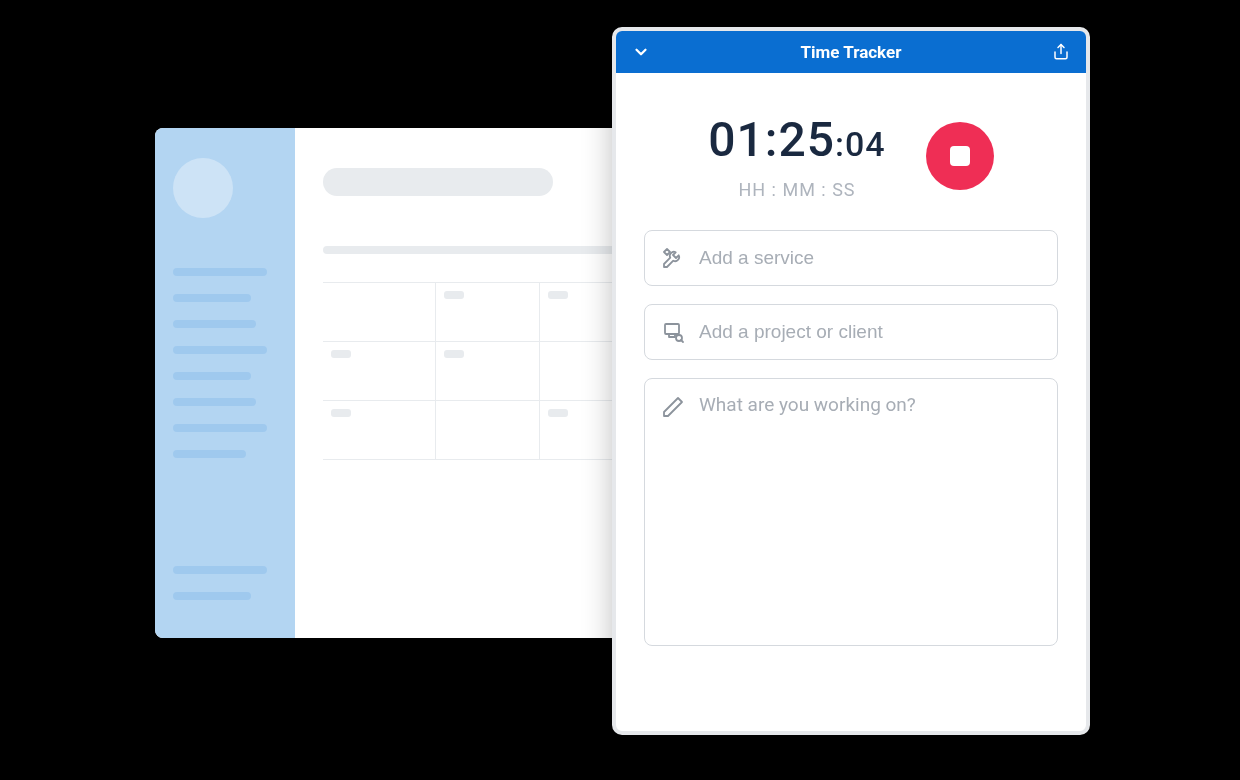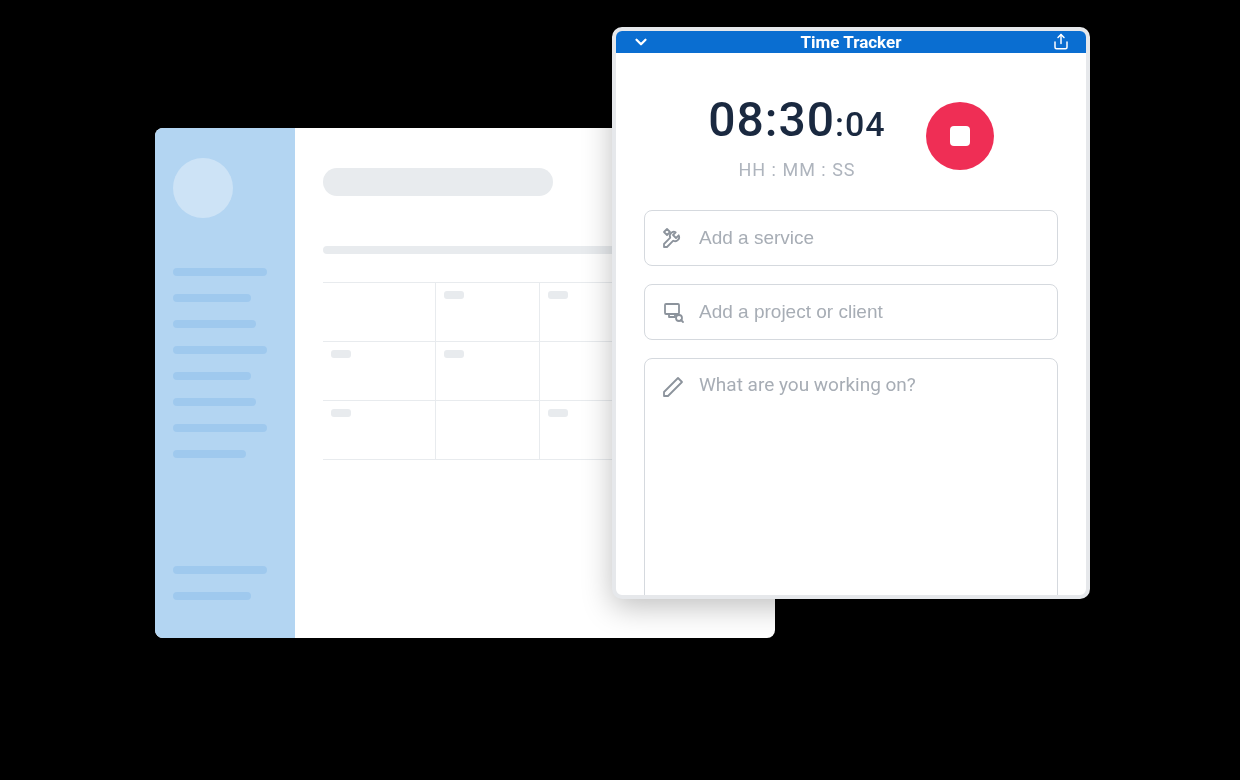--- a/index.html
+++ b/index.html
@@ -83,21 +83,21 @@
     background: #e8ebee;
     border-radius: 3px;
   }
 
   
   .tracker {
     position: absolute;
     left: 612px;
     top: 27px;
     width: 478px;
-    height: 572px;
+    height: 708px;
     background: #fff;
     border: 4px solid #e6e8eb;
     border-radius: 10px;
     overflow: hidden;
     box-shadow: 0 8px 30px rgba(0,0,0,0.25);
     display: flex;
     flex-direction: column;
   }
   .tracker-header {
     background: #0a6ed1;
@@ -292,21 +292,21 @@
           <path d="M4 12v7a2 2 0 0 0 2 2h12a2 2 0 0 0 2-2v-7"></path>
           <polyline points="16 6 12 2 8 6"></polyline>
           <line x1="12" y1="2" x2="12" y2="14"></line>
         </svg>
     </div>
   </div>
 
   <div class="timer-area">
     <div class="timer-text">
       <div class="timer-digits">
-        <span>08:30</span>
+        <span>01:25</span>
           <span class="sec">:04</span>
       </div>
       <div class="timer-labels">HH : MM : SS</div>
     </div>
     <div class="stop-btn">
       <div class="square"></div>
     </div>
   </div>
 
   <div class="fields">

